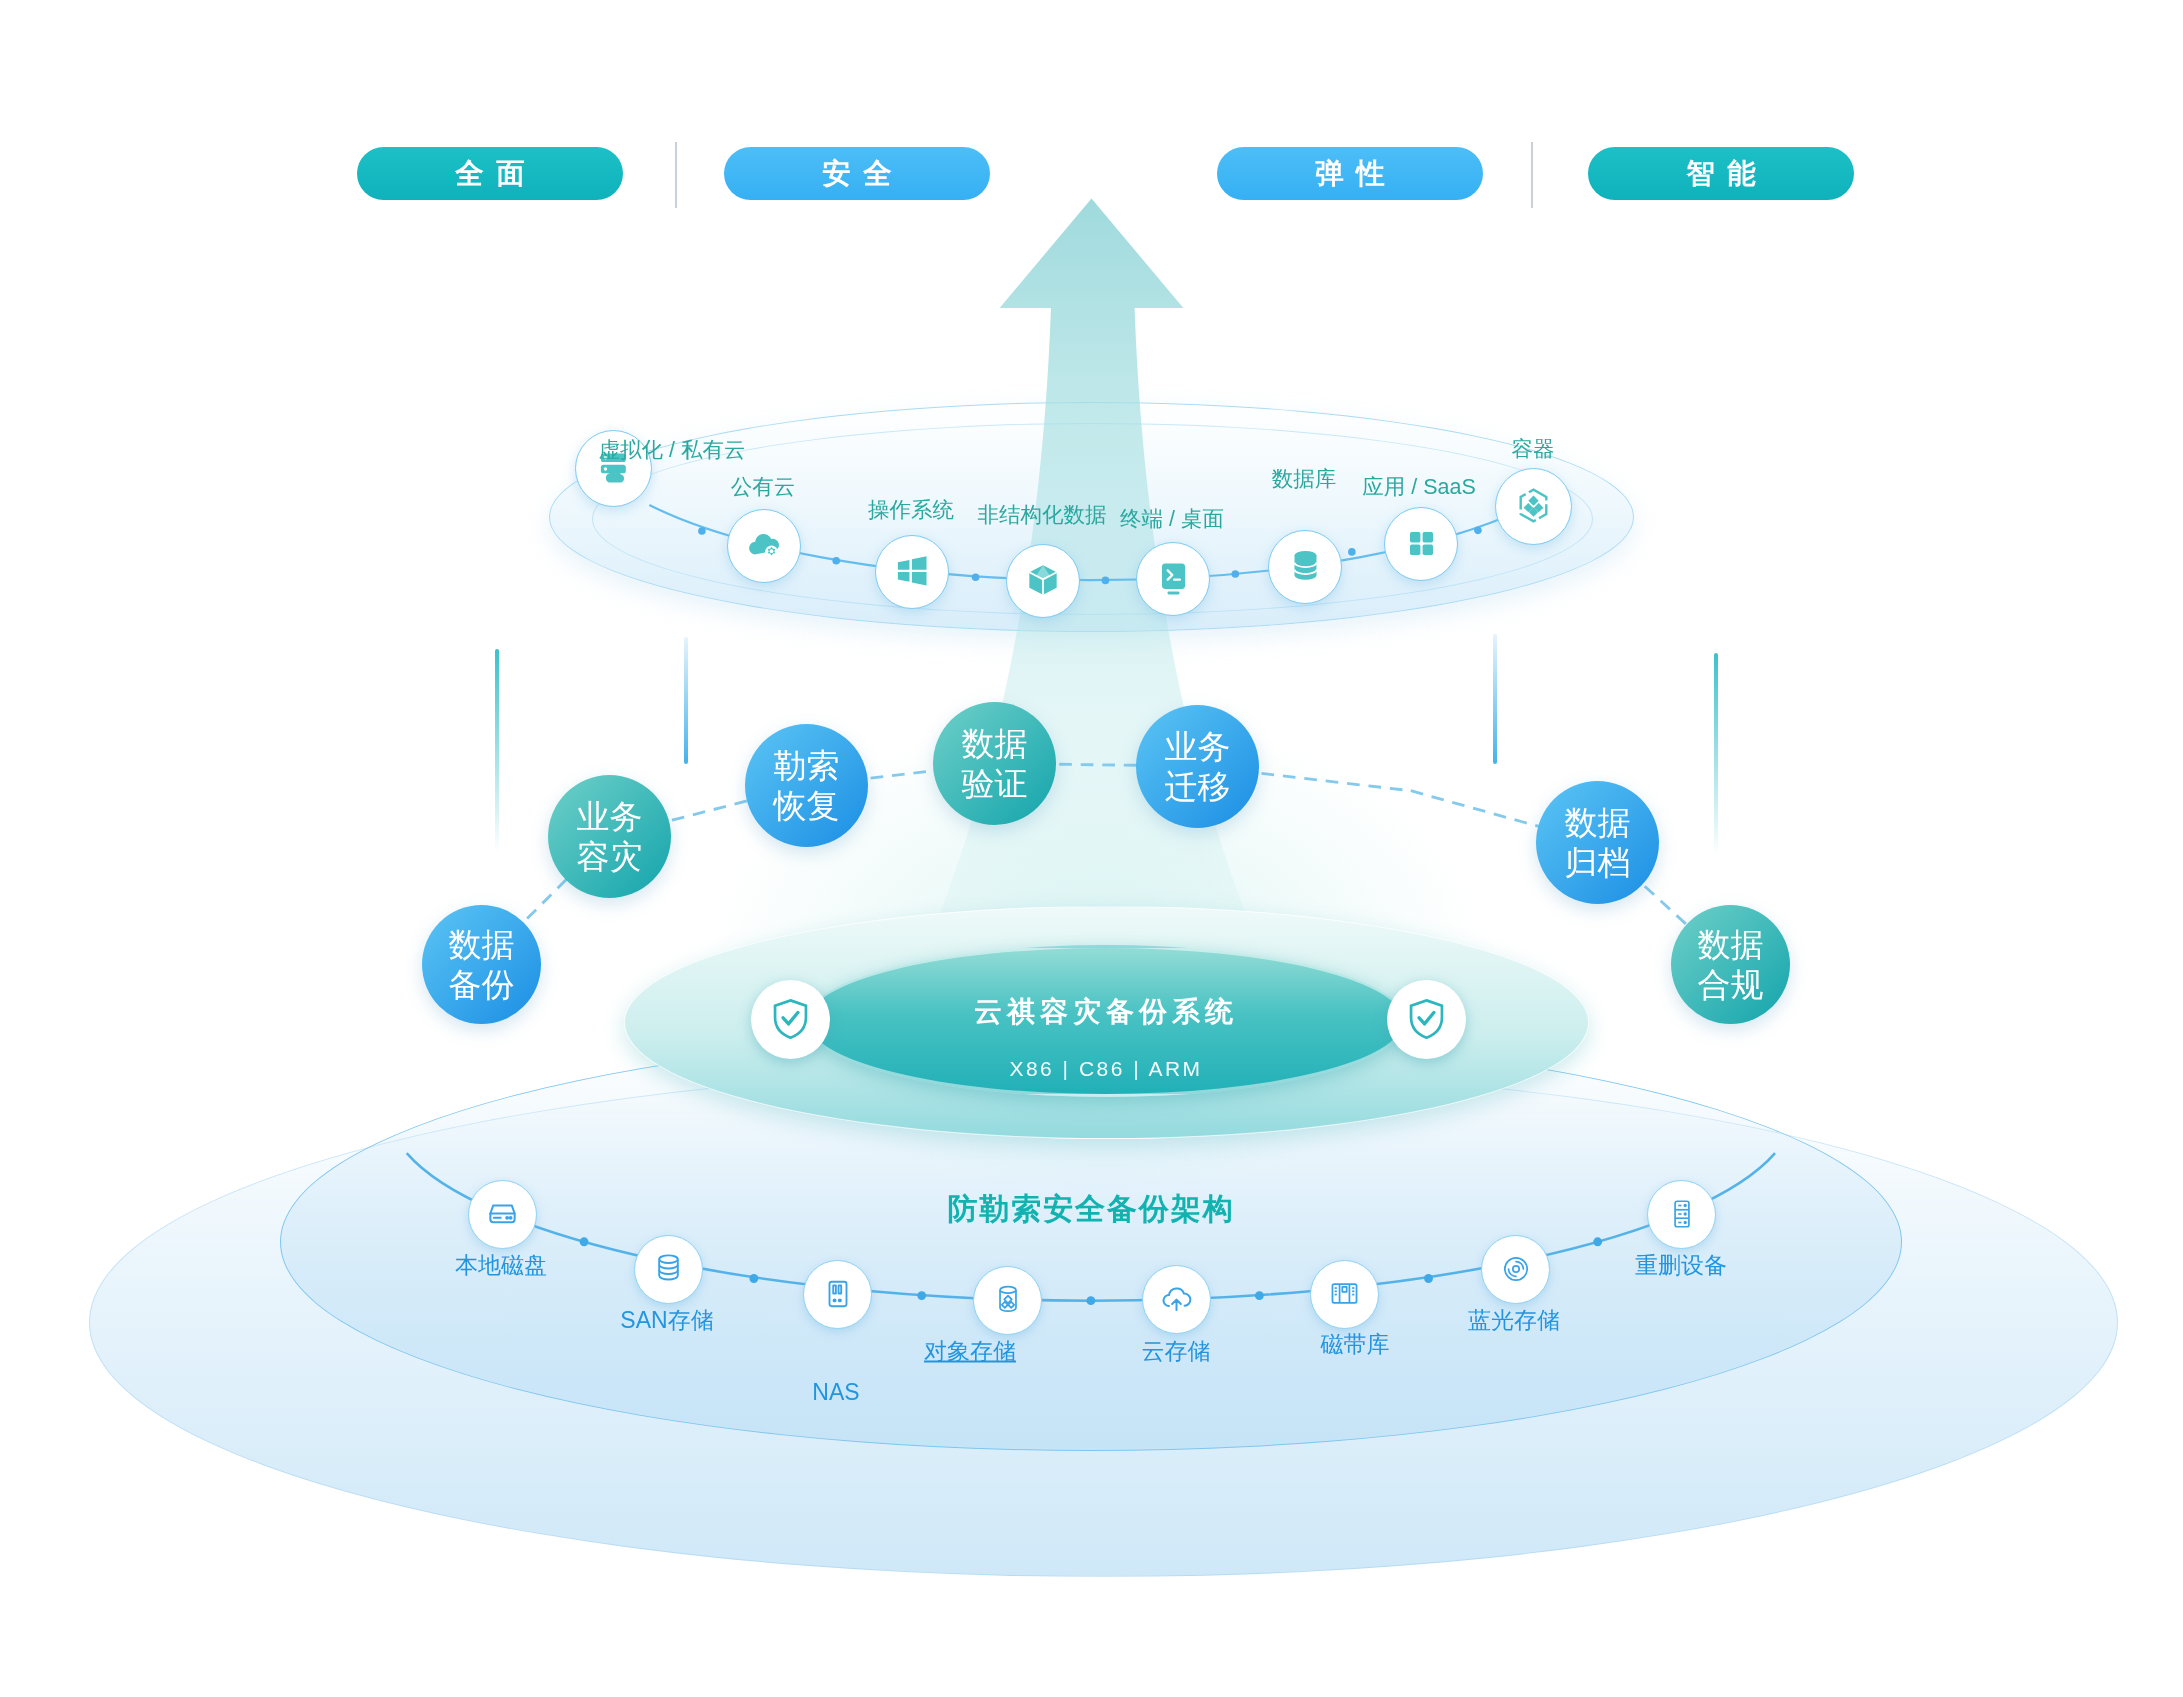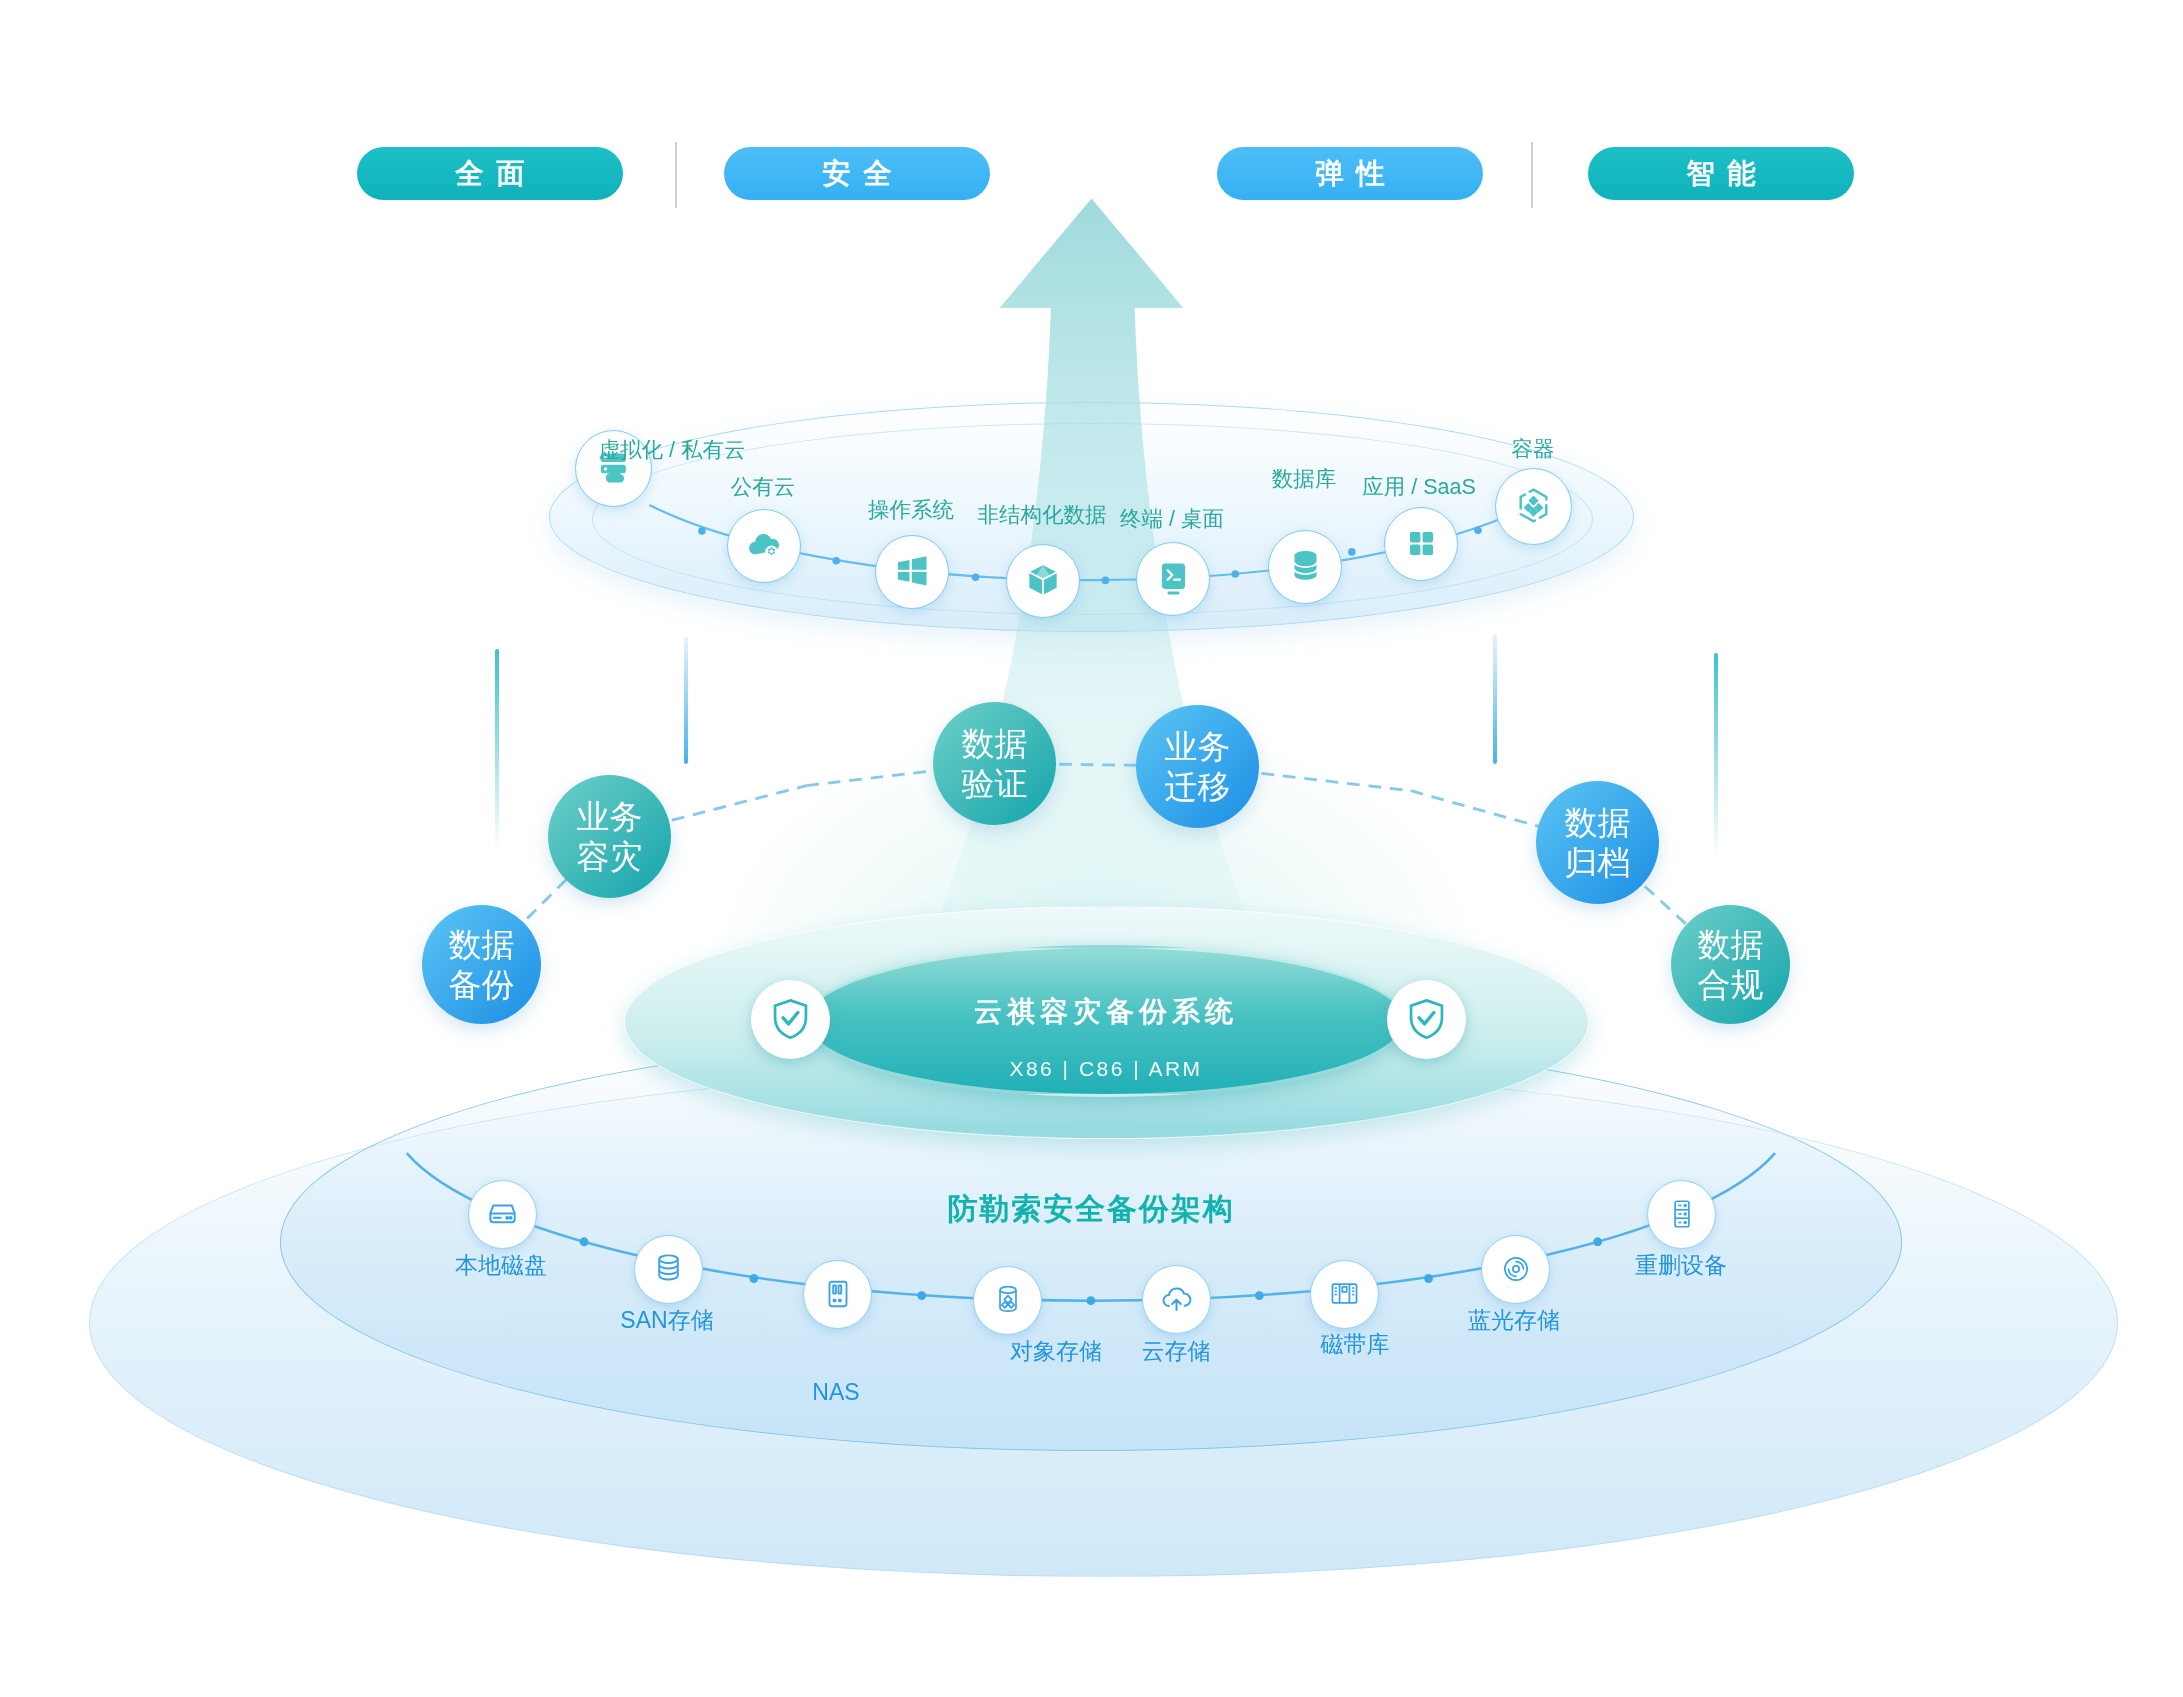--- a/index.html
+++ b/index.html
@@ -250,20 +250,22 @@
         <path d="M32 5 L55 13 V30 C55 45 45.5 55.5 32 60.5 C18.5 55.5 9 45 9 30 V13 Z"></path>
         <path d="M21 31 L29 40 L43 23" stroke-width="5" stroke-linecap="round" stroke-linejoin="round"></path>
       </svg>
     </span>
   </div>
 
   <div class="feature blue" style="left:422px;top:905px;width:119px;height:119px;">数据
 备份</div>
   <div class="feature teal" style="left:548px;top:775px;width:123px;height:123px;">业务
 容灾</div>
+  <div class="feature blue" style="left:745px;top:724px;width:123px;height:123px;">勒索
+恢复</div>
   <div class="feature teal" style="left:933px;top:702px;width:123px;height:123px;">数据
 验证</div>
   <div class="feature blue" style="left:1136px;top:705px;width:123px;height:123px;">业务
 迁移</div>
   <div class="feature blue" style="left:1536px;top:781px;width:123px;height:123px;">数据
 归档</div>
   <div class="feature teal" style="left:1671px;top:905px;width:119px;height:119px;">数据
 合规</div>
 
   <div class="bottom-title">防勒索安全备份架构</div>
@@ -309,21 +311,21 @@
     <span>
       <svg width="34" height="34" viewBox="0 0 64 64" fill="none" stroke="#3aa3e8" stroke-width="3.2" stroke-linejoin="round">
         <ellipse cx="32" cy="13" rx="15" ry="6"></ellipse>
         <path d="M17 13 V47 a15 6 0 0 0 30 0 V13"></path>
         <rect x="27" y="26" width="10" height="10" transform="rotate(45 32 31)"></rect>
         <rect x="22" y="37" width="8" height="8" transform="rotate(45 26 41)"></rect>
         <rect x="34" y="37" width="8" height="8" transform="rotate(45 38 41)"></rect>
       </svg>
     </span>
   </div>
-  <div class="storage-label" style="left:1056px;top:1351px;">对象存储</div>
+  <div class="storage-label" style="left:970px;top:1351px;text-decoration:underline;">对象存储</div>
 
   <div class="storage-circle" style="left:1142px;top:1265px;">
     <span>
       <svg width="37" height="37" viewBox="0 0 64 64" fill="none" stroke="#3aa3e8" stroke-width="3.5" stroke-linecap="round" stroke-linejoin="round">
         <path d="M19 45 a9.5 9.5 0 0 1 0 -19 a13.5 13.5 0 0 1 26 -2.5 a9 9 0 0 1 1 21"></path>
         <path d="M32 52 V34 M32 34 l-7.5 7.5 M32 34 l7.5 7.5"></path>
       </svg>
     </span>
   </div>
   <div class="storage-label" style="left:1176px;top:1351px;">云存储</div>

